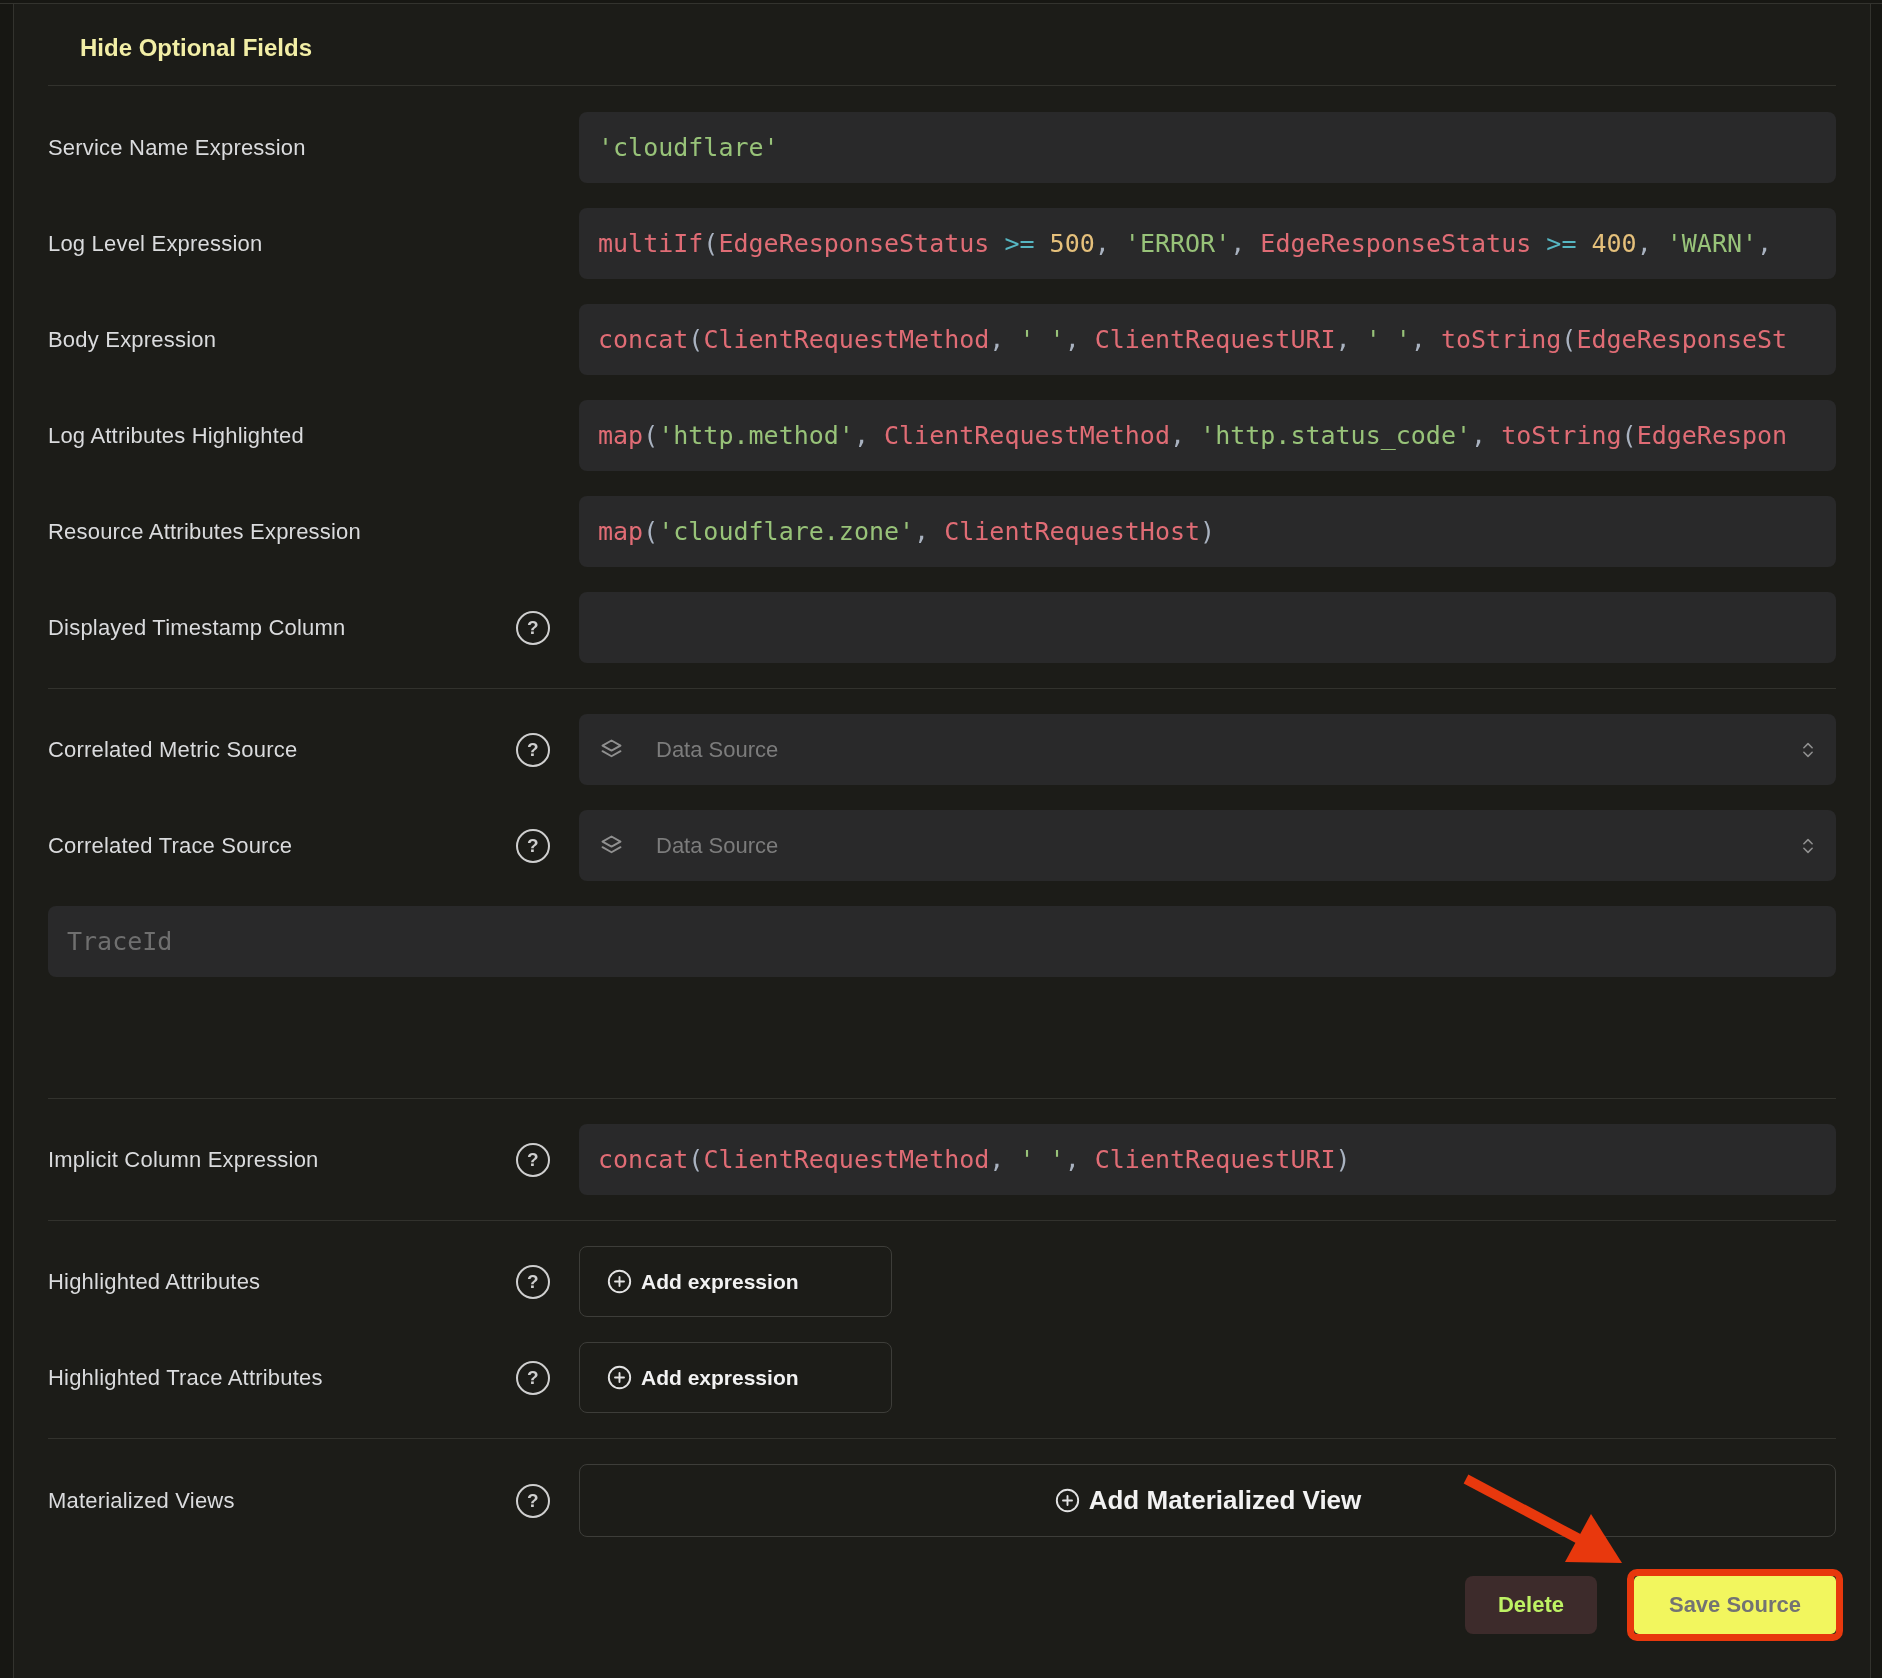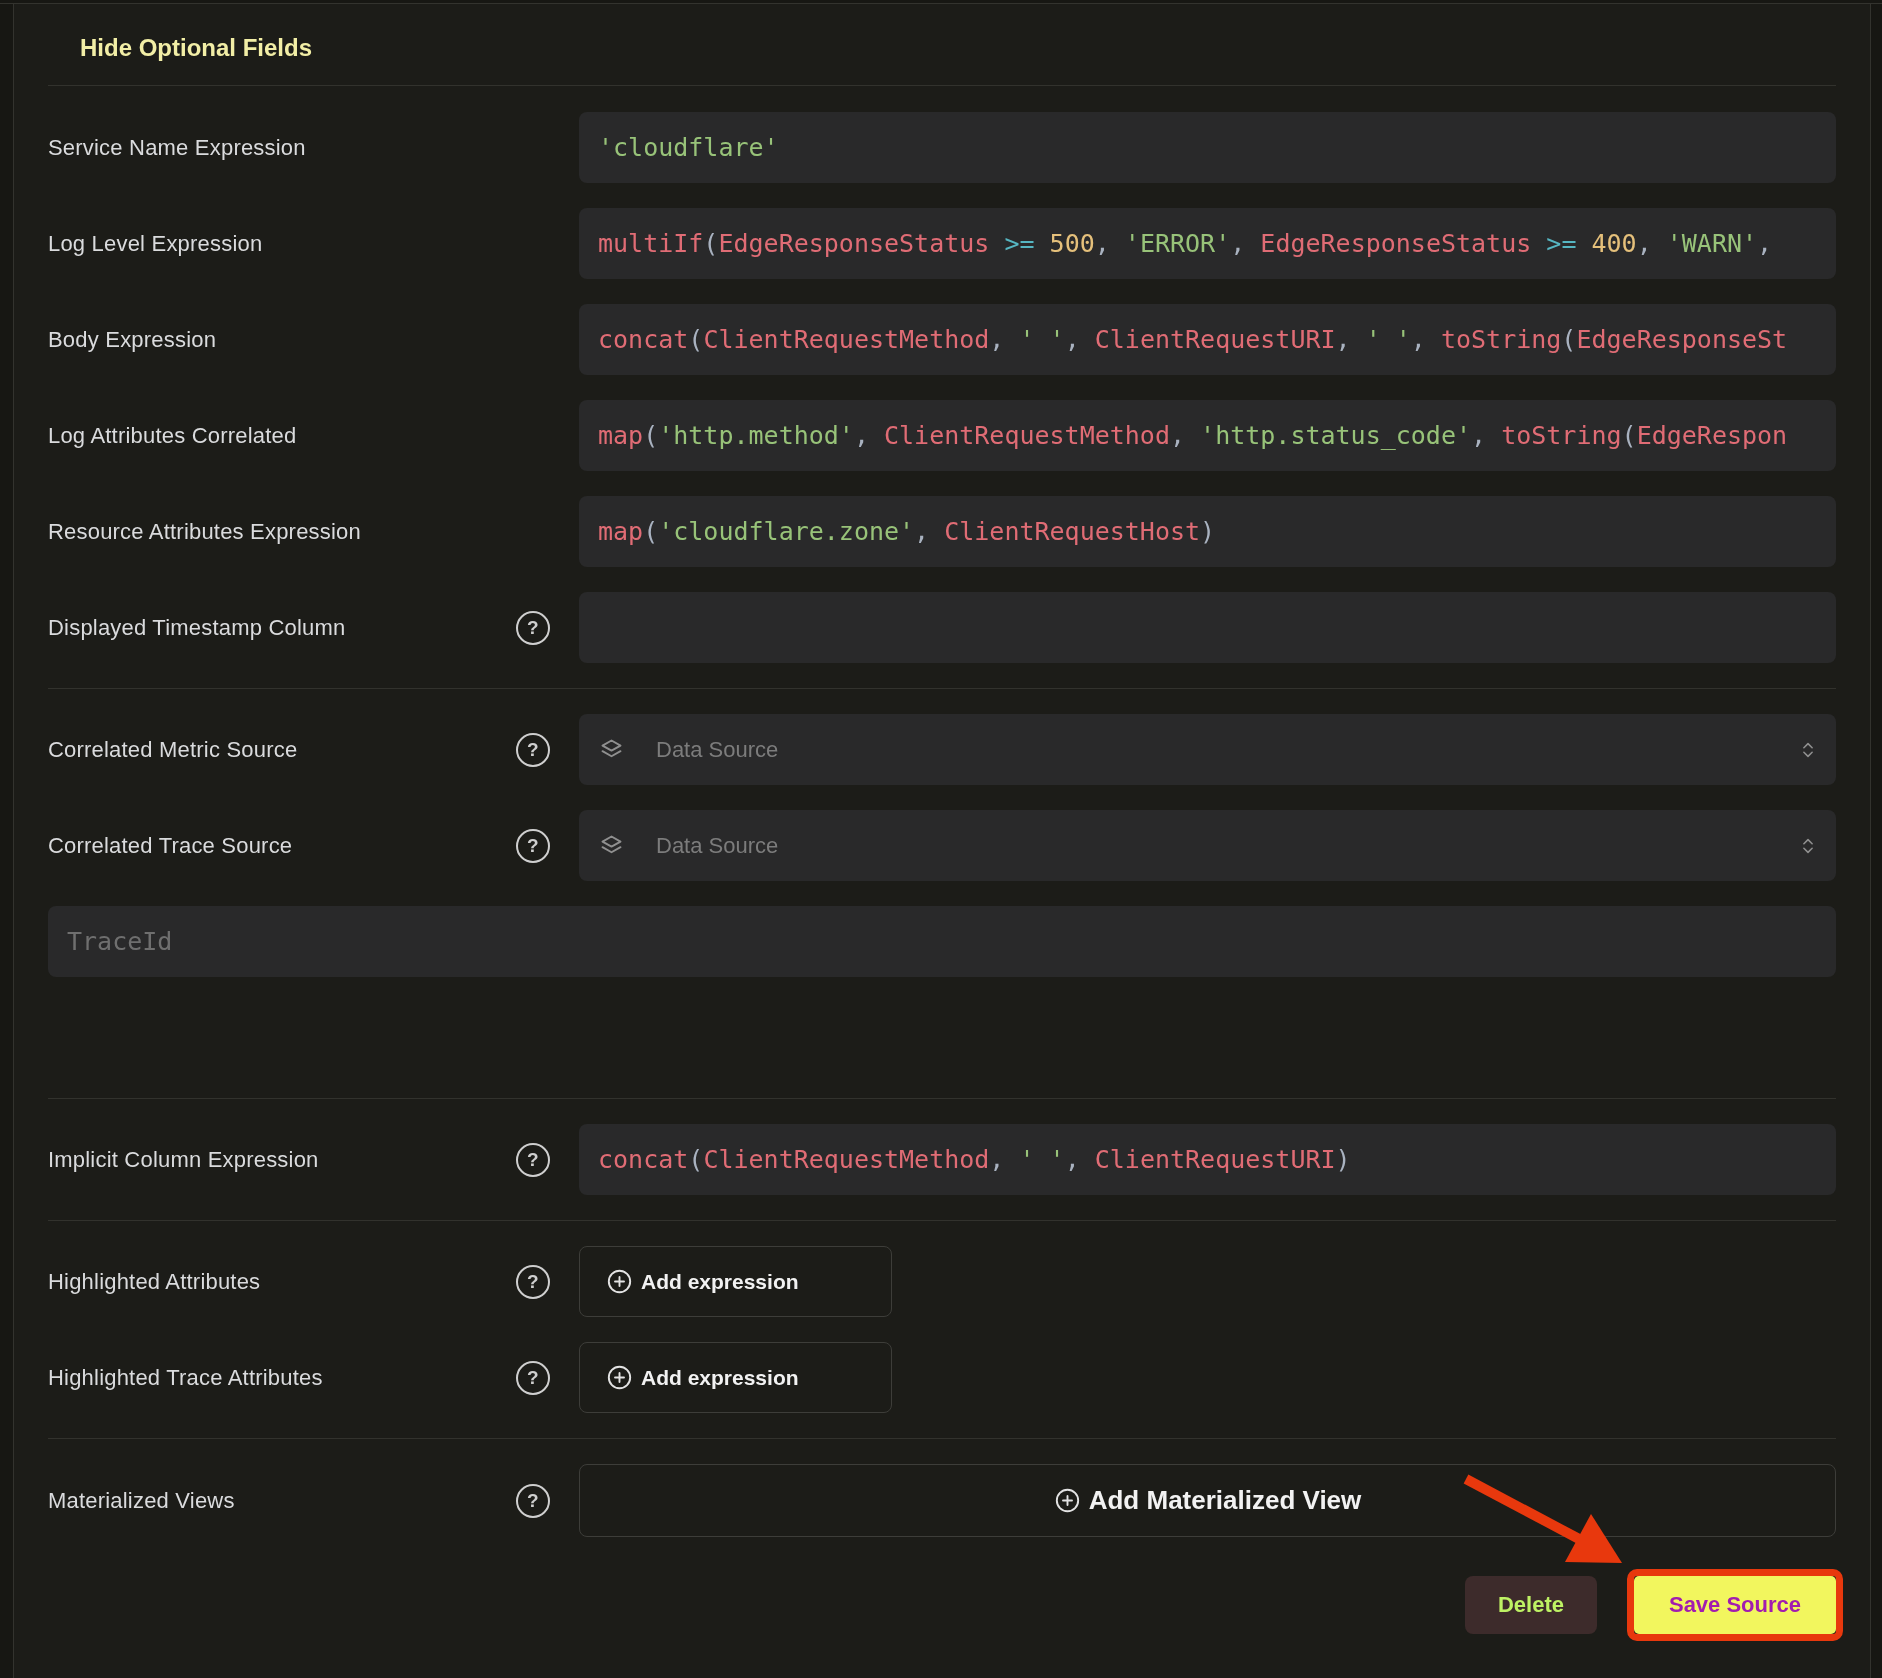--- a/index.html
+++ b/index.html
@@ -57,21 +57,21 @@
   .btn-add.wide{width:100%;justify-content:center;font-size:26px;height:73px;}
   .footer{display:flex;justify-content:flex-end;align-items:center;gap:30px;margin-top:32px;}
   .btn-delete{
     width:132px;height:58px;border:none;border-radius:8px;cursor:pointer;
     background:#3d2b2b;color:#bef264;font-family:"Liberation Sans",sans-serif;
     font-weight:bold;font-size:22px;
   }
   .save-wrap{border:7px solid var(--c-annot);border-radius:10px;margin-right:-7px;}
   .btn-save{
     display:block;width:202px;height:58px;border:none;border-radius:5px;cursor:pointer;
-    background:var(--c-save);color:#a21caf;font-family:"Liberation Sans",sans-serif;
+    background:var(--c-save);color:#737373;font-family:"Liberation Sans",sans-serif;
     font-weight:bold;font-size:22px;
   }
   .annot-arrow{position:absolute;top:0;left:0;pointer-events:none;}
 </style>
 </head>
 <body style="--c-header: #f2eea6; --c-id: #e06c75; --c-p: #a9b2c0; --c-str: #98c379; --c-num: #e5c07b; --c-op: #56b6c2; --c-save: #f2f65e; --c-annot: #e8380d;">
 
 <div class="top-line"></div>
 
 <div class="panel">
@@ -104,21 +104,21 @@
           <span>Body Expression</span>
         </div>
         <div class="fcell">
           <div class="fld">
             <span class="code"><span class="tk-id">concat</span><span class="tk-p">(</span><span class="tk-id">ClientRequestMethod</span><span class="tk-p">, </span><span class="tk-str">' '</span><span class="tk-p">, </span><span class="tk-id">ClientRequestURI</span><span class="tk-p">, </span><span class="tk-str">' '</span><span class="tk-p">, </span><span class="tk-id">toString</span><span class="tk-p">(</span><span class="tk-id">EdgeResponseSt</span></span>
           </div>
         </div>
       </div>
       <div class="row">
         <div class="lab">
-          <span>Log Attributes Correlated</span>
+          <span>Log Attributes Highlighted</span>
         </div>
         <div class="fcell">
           <div class="fld">
             <span class="code"><span class="tk-id">map</span><span class="tk-p">(</span><span class="tk-str">'http.method'</span><span class="tk-p">, </span><span class="tk-id">ClientRequestMethod</span><span class="tk-p">, </span><span class="tk-str">'http.status_code'</span><span class="tk-p">, </span><span class="tk-id">toString</span><span class="tk-p">(</span><span class="tk-id">EdgeRespon</span></span>
           </div>
         </div>
       </div>
       <div class="row">
         <div class="lab">
           <span>Resource Attributes Expression</span>

